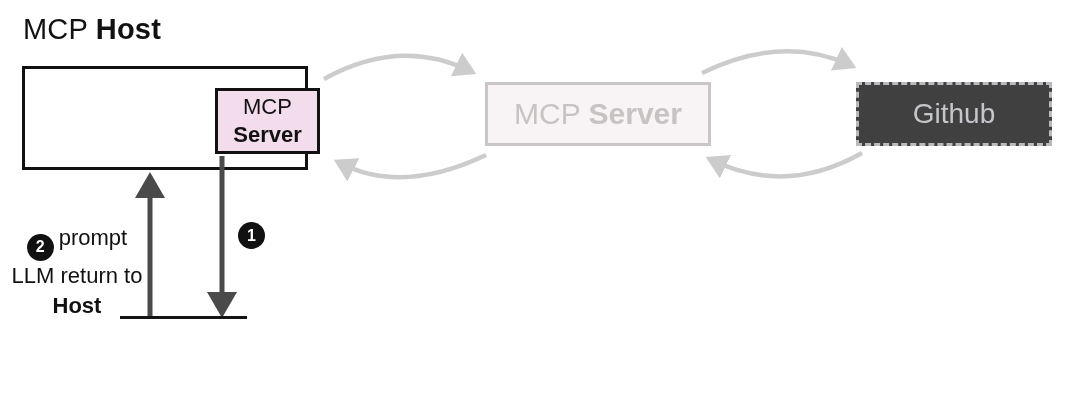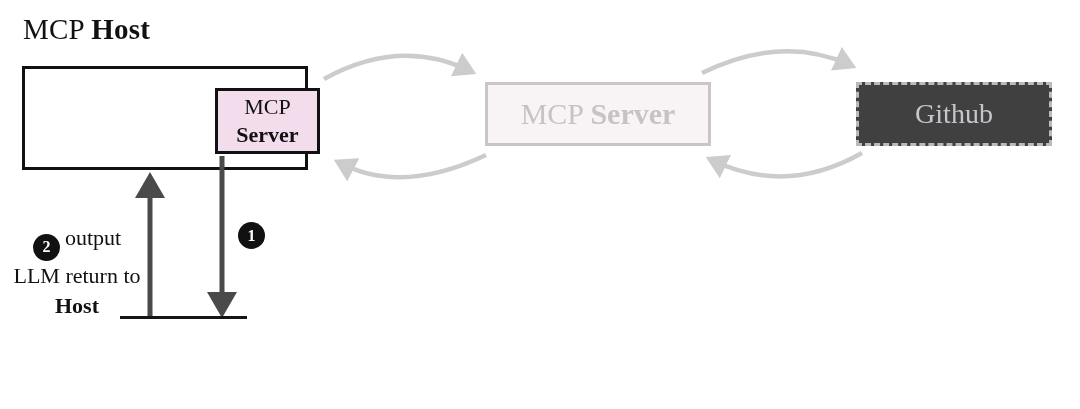--- a/index.html
+++ b/index.html
@@ -1,19 +1,19 @@
 <!DOCTYPE html>
 <html><head>
 <meta charset="utf-8">
 <style>
   html, body { margin: 0; padding: 0; background: #ffffff; }
   .canvas {
     position: relative; width: 1080px; height: 319px;
     background: #ffffff; overflow: hidden;
-    font-family: Liberation Serif, serif; color: #111;
+    font-family: Liberation Sans, sans-serif; color: #111;
   }
   .b { font-weight: bold; }
   .title {
     position: absolute; left: 23px; top: 13px;
     font-size: 29px; letter-spacing: 0.2px; z-index: 5;
   }
   .box { position: absolute; box-sizing: border-box; }
   .host {
     left: 22px; top: 66px; width: 286px; height: 104px;
     background: #ffffff; border: 3px solid #111; z-index: 2;
@@ -93,18 +93,18 @@
 
   <div class="box llm">
       <span>LLM</span>
     </div>
 
   <div class="label step1">
     <span class="badge">1</span>
   </div>
 
   <div class="label step2">
-    <div><span class="badge">2</span><span>output</span></div>
+    <div><span class="badge">2</span><span>prompt</span></div>
     <div>LLM return to</div>
     <div class="b">Host</div>
   </div>
 
 </div>
 
 </body></html>

